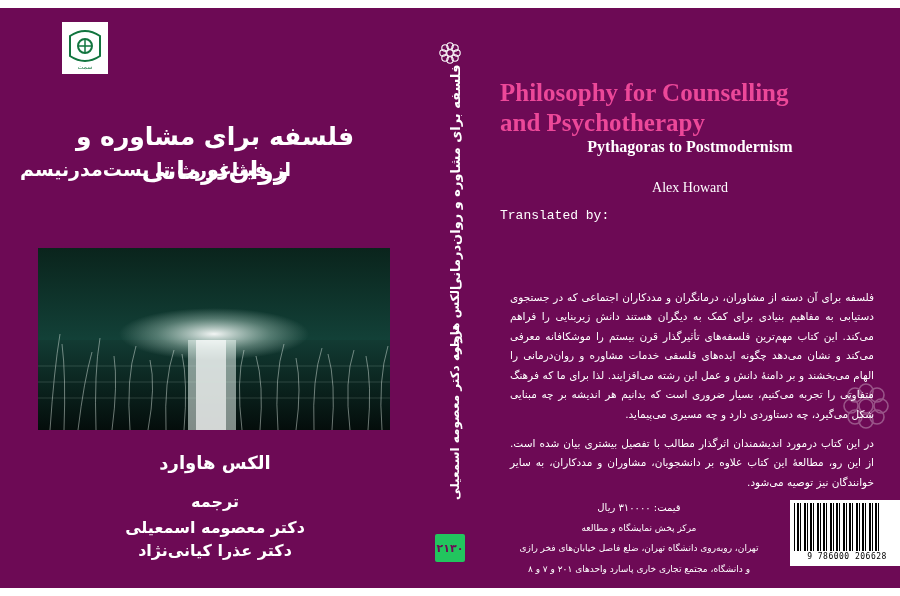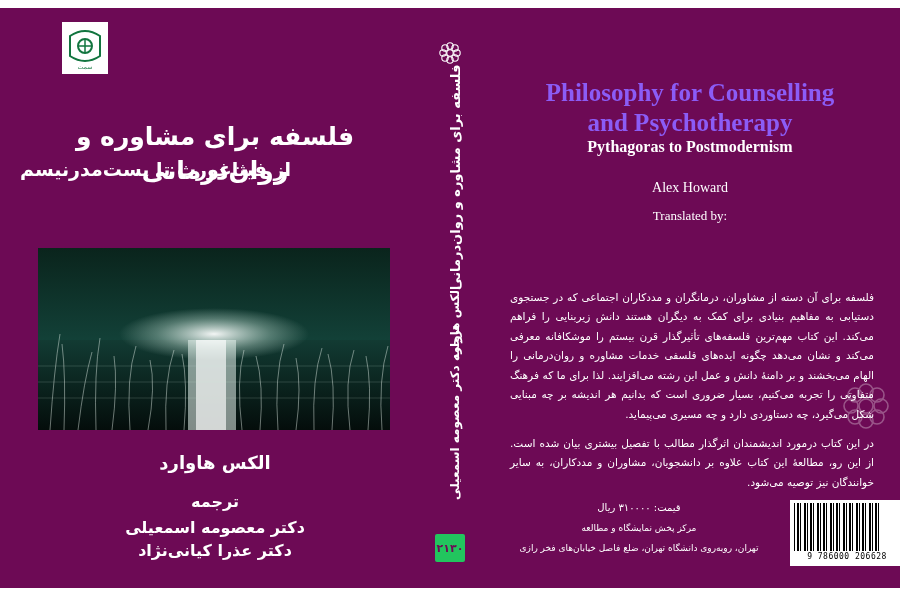--- a/index.html
+++ b/index.html
@@ -178,22 +178,22 @@
     align-items: center;
     justify-content: center;
     border-radius: 2px;
   }
   
   #back-title {
     position: absolute;
     left: 500px;
     top: 78px;
     width: 380px;
-    text-align: center;
-    color: #8b5cf6;
+    text-align: left;
+    color: #ec4899;
     font-family: "Liberation Serif", serif;
     font-size: 25px;
     font-weight: bold;
     line-height: 1.2;
   }
   #back-subtitle {
     position: absolute;
     left: 500px;
     top: 138px;
     width: 380px;
@@ -211,23 +211,22 @@
     text-align: center;
     color: #ffffff;
     font-family: "Liberation Serif", serif;
     font-size: 14px;
   }
   #back-translated-label {
     position: absolute;
     left: 500px;
     top: 208px;
     width: 380px;
-    text-align: center;
-    color: #ffffff;
-    font-family: Liberation Serif, serif;
+    color: #ffffff;
+    font-family: Liberation Mono, monospace;
     font-size: 13px;
   }
   #back-translators {
     position: absolute;
     left: 500px;
     top: 226px;
     width: 380px;
     text-align: center;
     color: #ffffff;
     font-family: "Liberation Serif", serif;
@@ -430,16 +429,17 @@
 
   <div id="barcode-box">
     <div id="barcode-bars"></div>
     <div id="barcode-number">9 786000 206628</div>
   </div>
 
   <div id="colophon">
     <div class="price-line">قیمت: ۳۱۰۰۰۰ ریال</div>
     <div class="addr">مرکز پخش نمایشگاه و مطالعه</div>
     <div class="addr">تهران، روبه‌روی دانشگاه تهران، ضلع فاصل خیابان‌های فخر رازی</div>
+    <div class="addr">و دانشگاه، مجتمع تجاری خاری پاسارد واحدهای ۲۰۱ و ۷ و ۸</div>
 
   </div>
 
 </div>
 
 </body></html>

